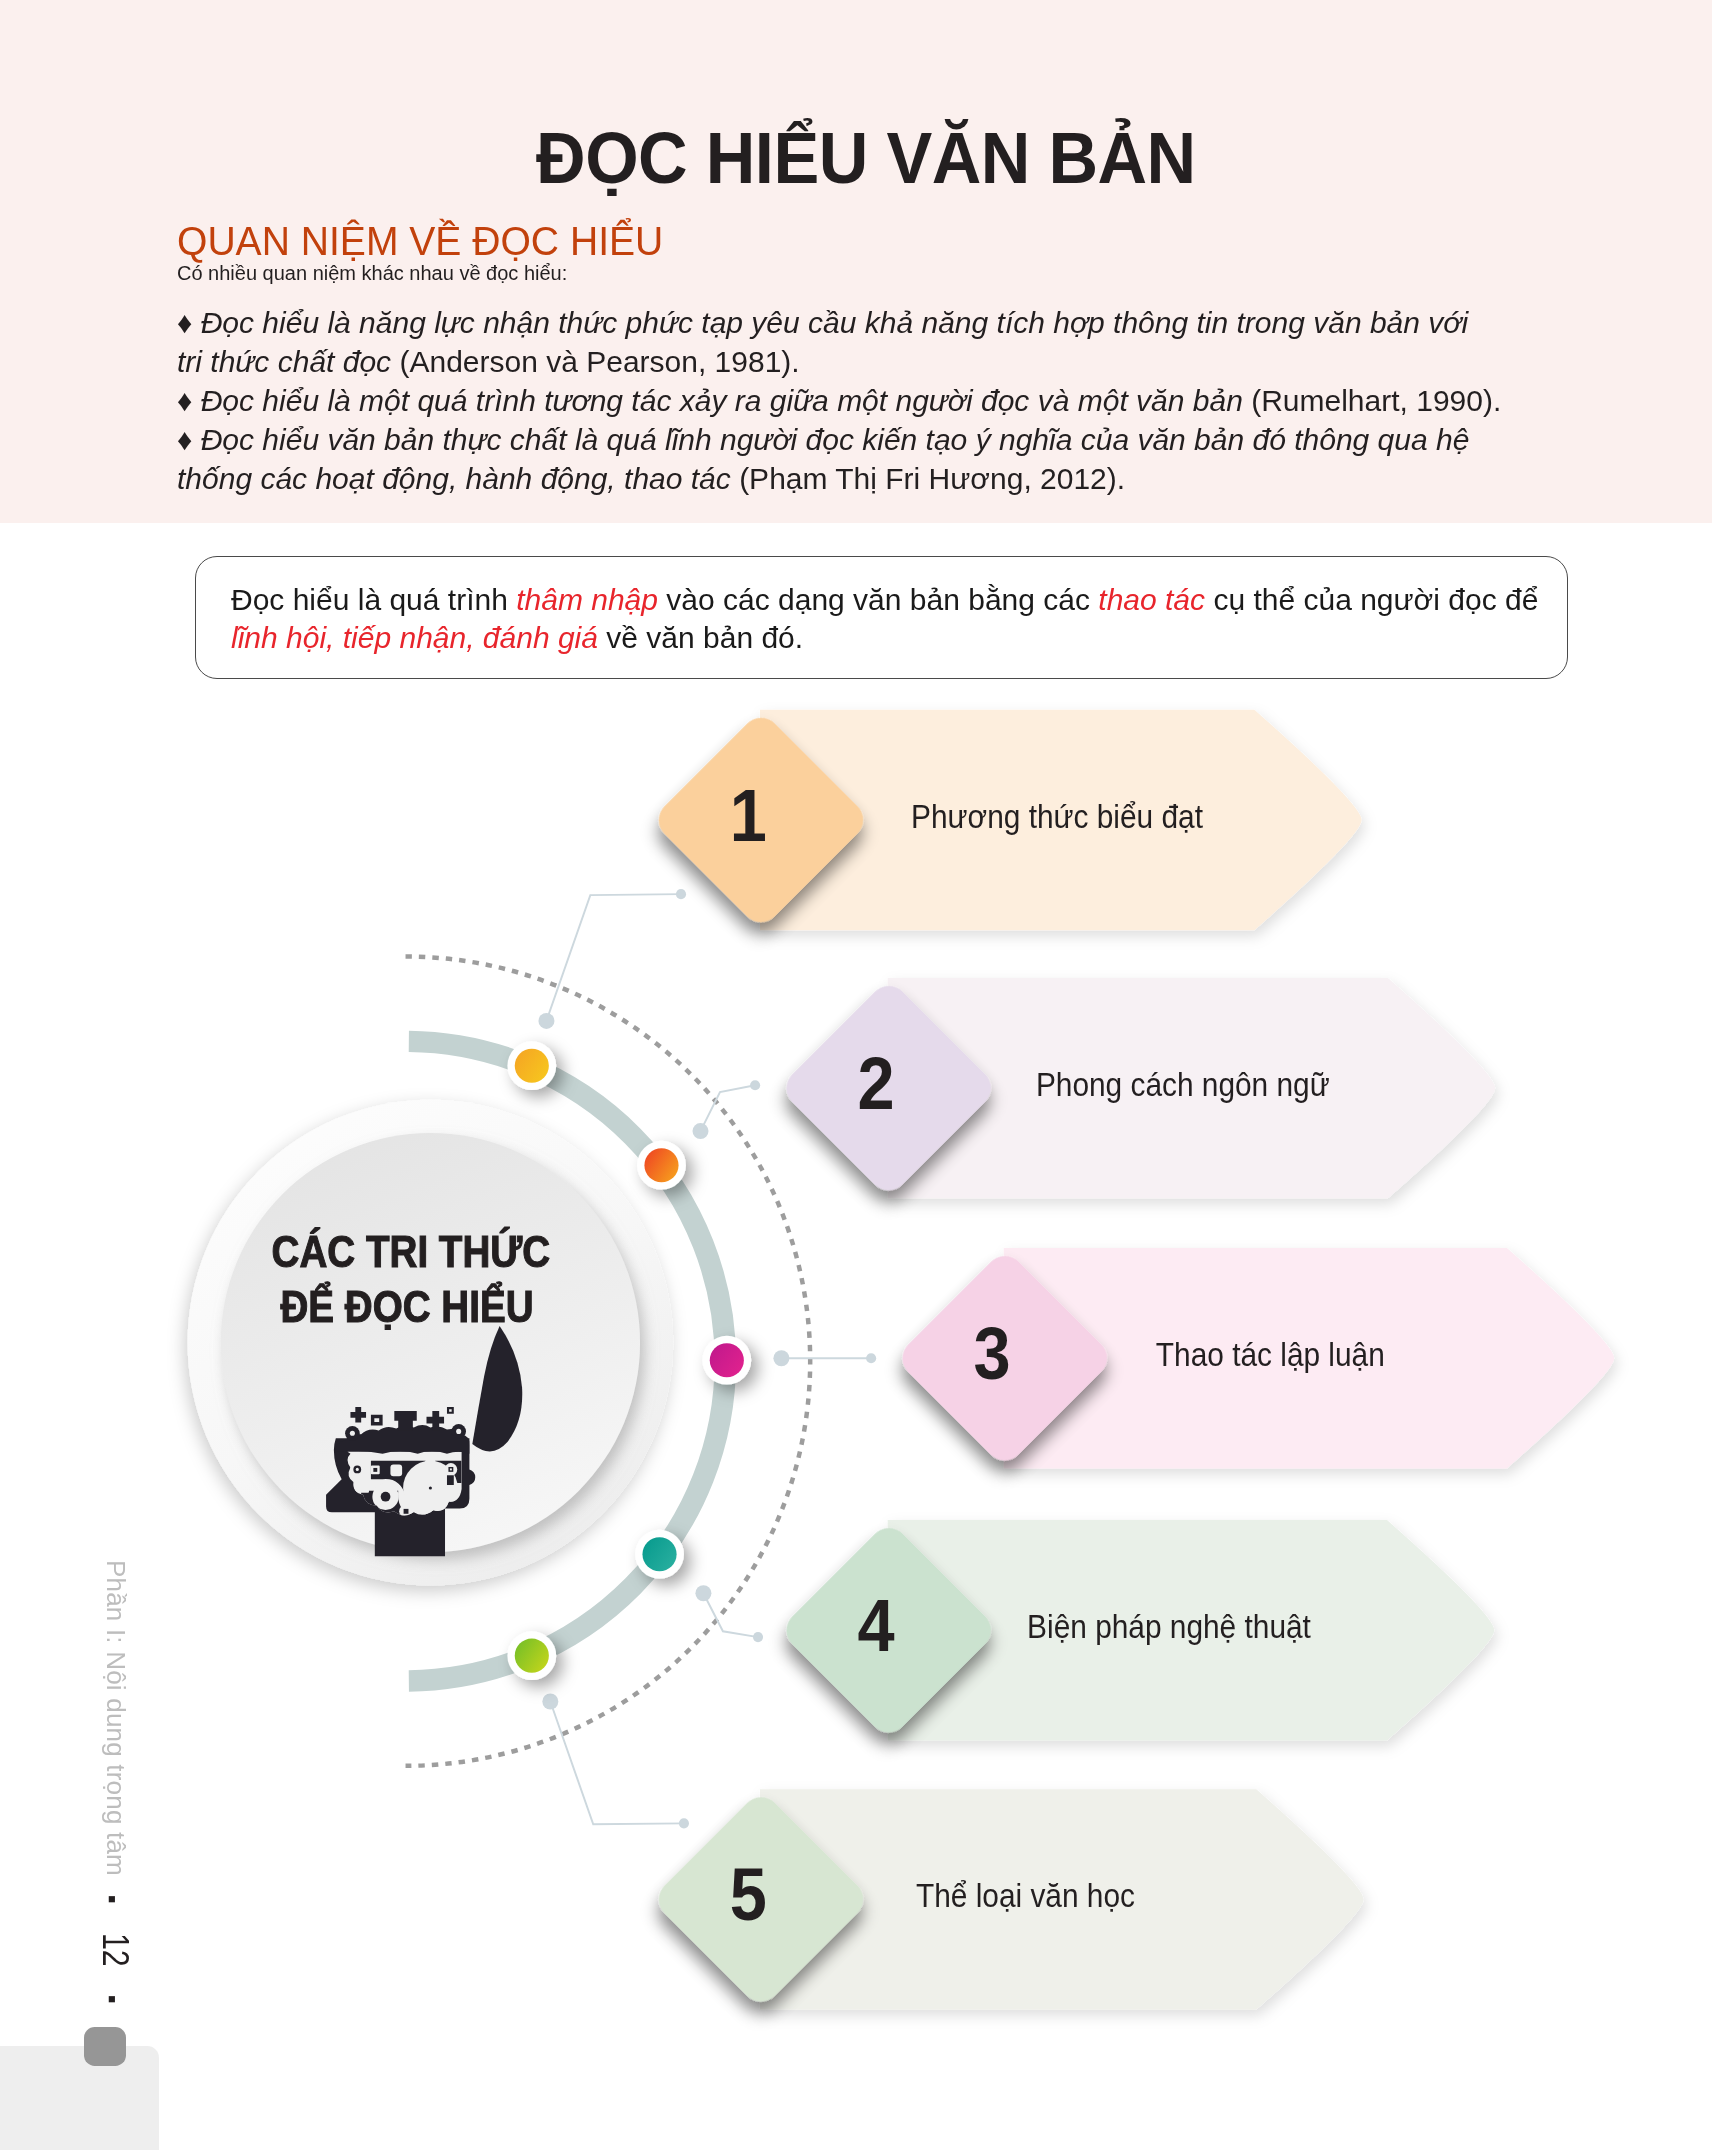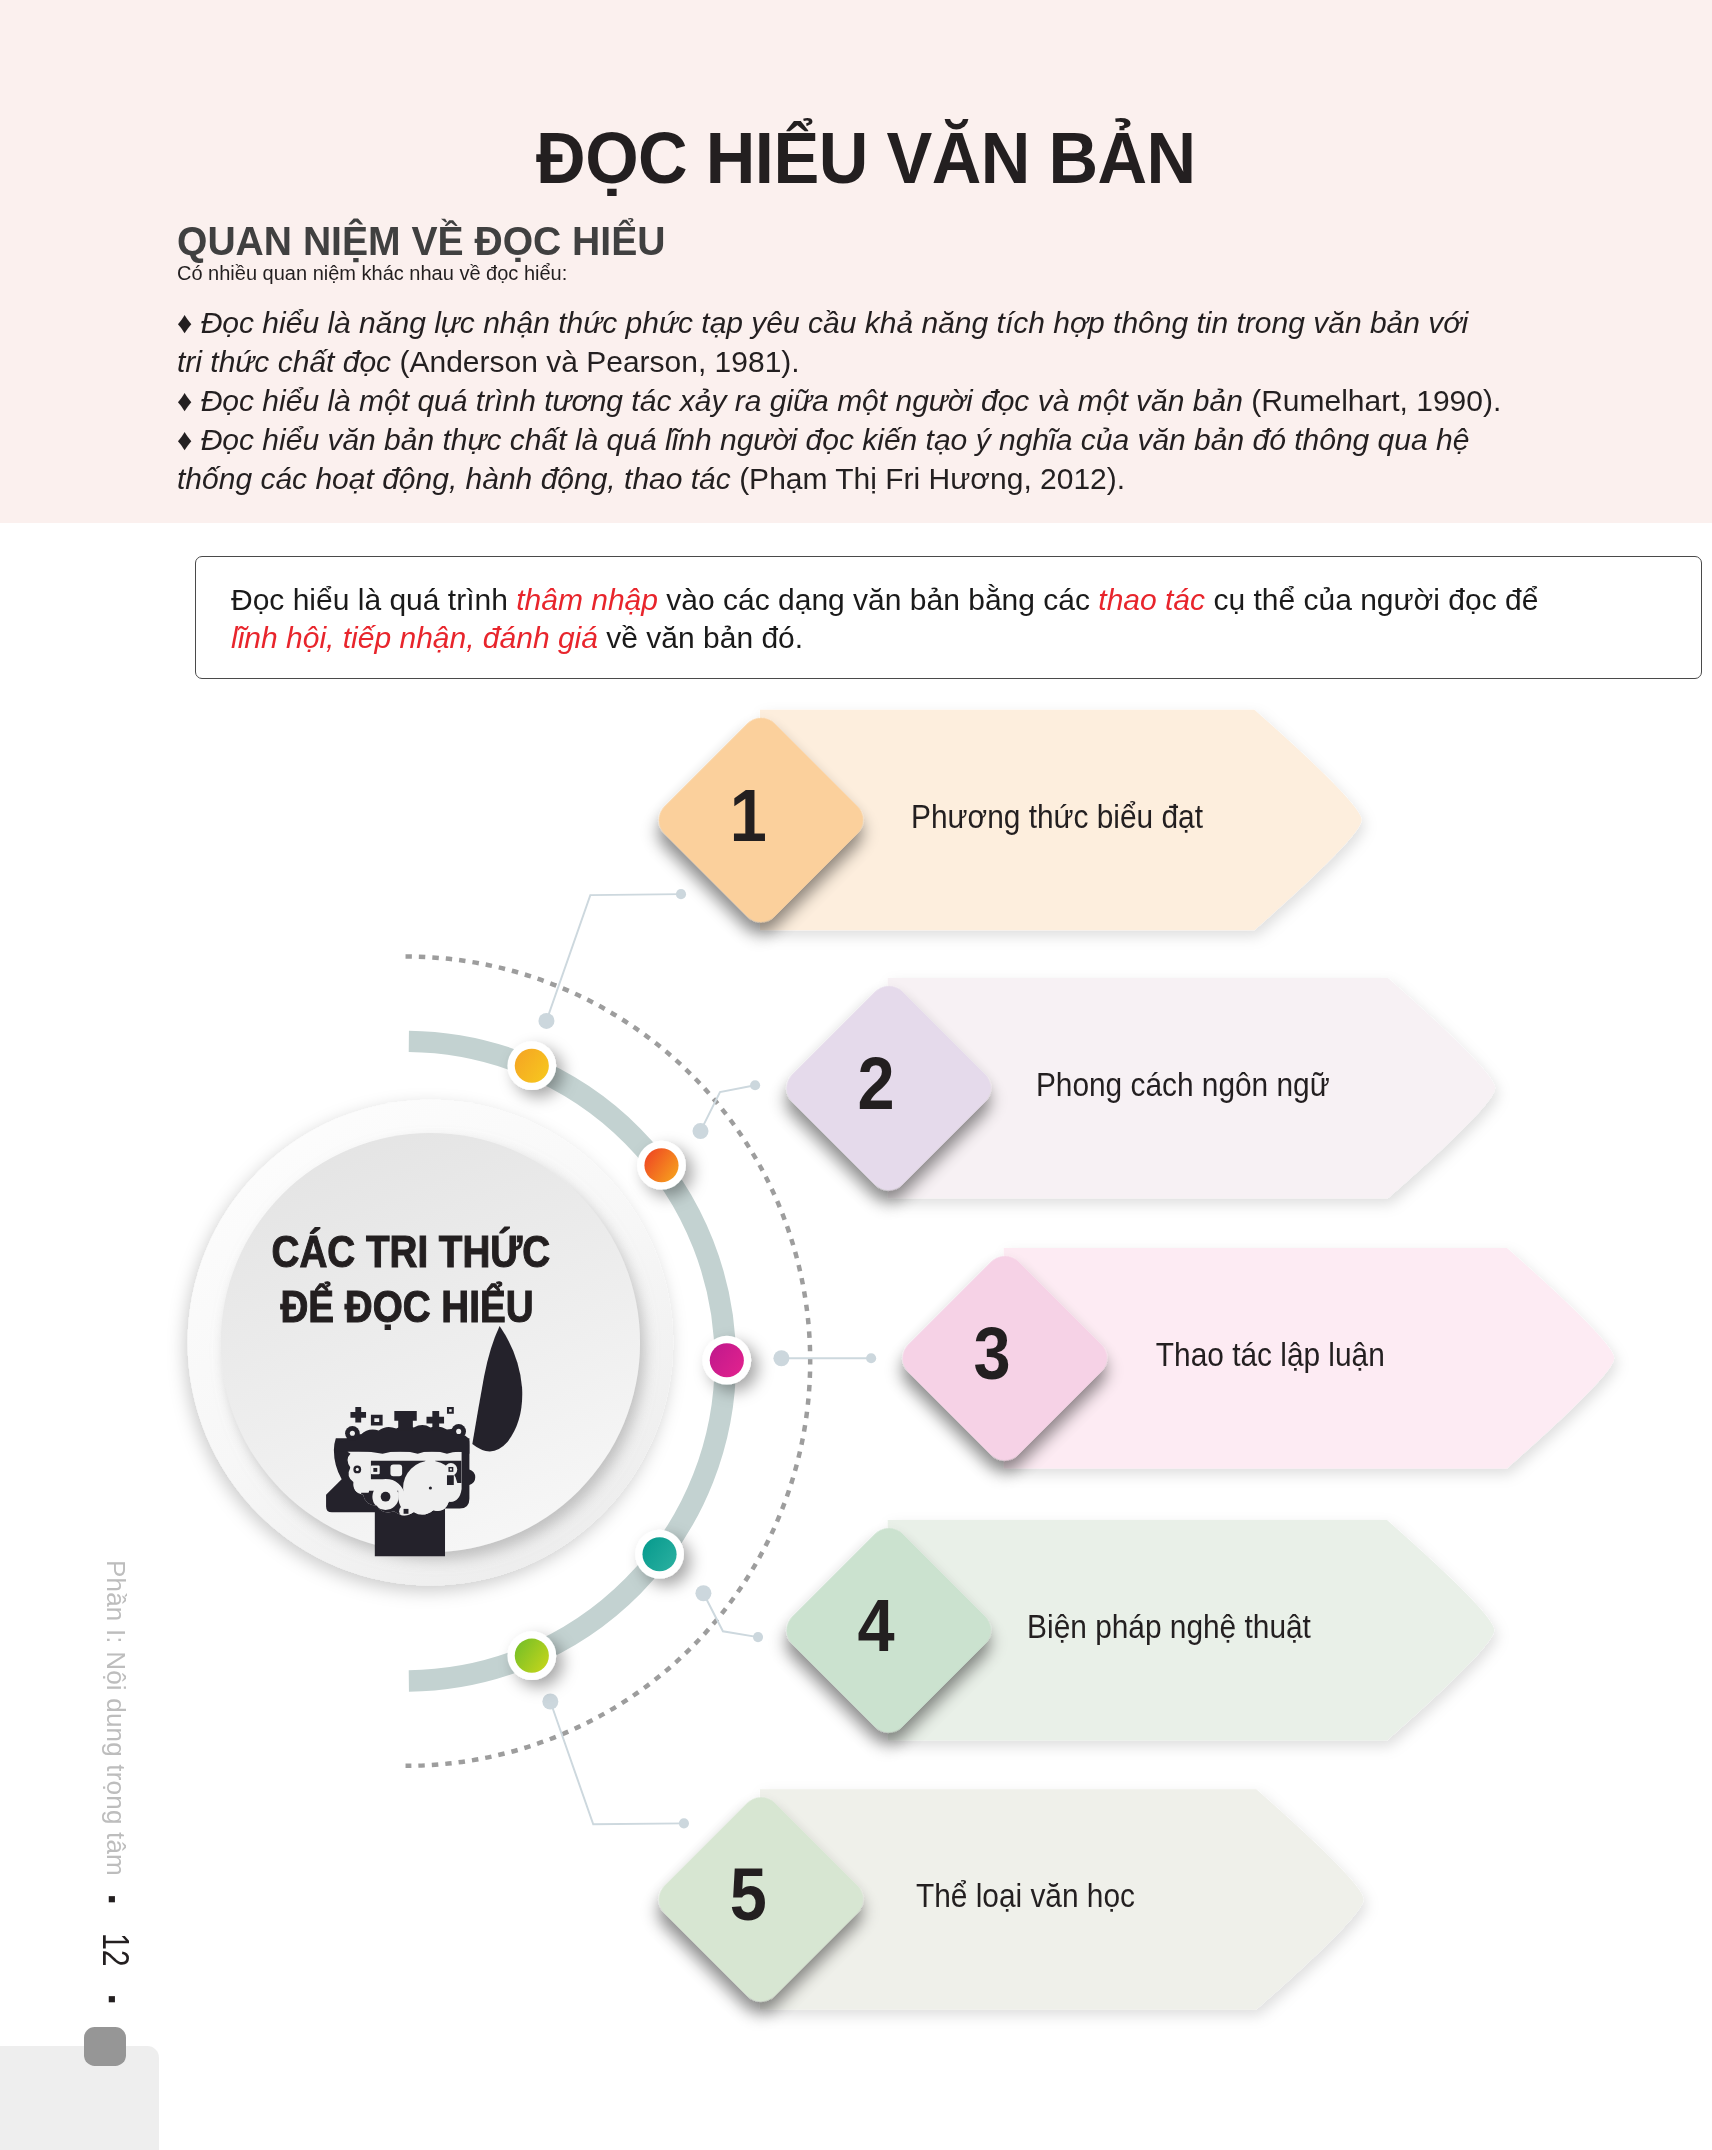--- a/index.html
+++ b/index.html
@@ -3,29 +3,29 @@
 <meta charset="utf-8">
 <style>
   html,body{margin:0;padding:0;}
   body{width:1713px;height:2150px;background:#ffffff;font-family:"Liberation Sans",sans-serif;overflow:hidden;position:relative;}
   .page{position:absolute;left:0;top:0;width:1713px;height:2150px;}
 
   
   .hero{position:absolute;left:0;top:0;width:1713px;height:523px;background:#fbf0ee;}
   .title{position:absolute;left:9.8px;top:121px;width:1713px;text-align:center;font-weight:bold;font-size:73px;letter-spacing:-0.5px;color:#231f20;line-height:1;}
   .title span{display:inline-block;transform:scaleX(0.94);transform-origin:center;}
-  .subtitle{position:absolute;left:177px;top:221px;font-weight:bold;font-size:41px;color:#404040;letter-spacing:0px;line-height:1;}
+  .subtitle{position:absolute;left:177px;top:221px;font-weight:normal;font-size:41px;color:#c2410c;letter-spacing:0px;line-height:1;}
   .subtitle span{display:inline-block;transform:scaleX(0.953);transform-origin:left center;}
   .lead{position:absolute;left:177px;top:263px;font-size:20px;color:#231f20;line-height:1;}
   .bullets{position:absolute;left:177px;top:303px;width:1560px;font-size:30px;color:#231f20;line-height:39px;}
   .bullets .bline{white-space:nowrap;}
   .bullets .it{font-style:italic;}
 
   
-  .defbox{position:absolute;left:195px;top:556px;width:1507px;height:123px;border:1.4px solid #4a4a4a;border-radius:7px;box-sizing:border-box;padding-left:29px;}
+  .defbox{position:absolute;left:195px;top:556px;width:1373px;height:123px;border:1.4px solid #4a4a4a;border-radius:22px;box-sizing:border-box;padding-left:29px;}
   .deftext{position:absolute;left:35px;top:24.4px;width:1317px;font-size:30px;line-height:38px;color:#1a1a1a;}
   .deftext .red{font-style:italic;color:#e8252c;}
 
   
   #diagram{position:absolute;left:0;top:0;width:1713px;height:2150px;}
 
   
   .sideband{position:absolute;left:0;top:2046px;width:159px;height:104px;background:#eeeeee;border-top-right-radius:11.7px;}
   .sidesq{position:absolute;left:84px;top:2027px;width:42px;height:39px;background:#969696;border-radius:10.7px;}
   .sidetxt{position:absolute;font-size:26px;color:#bdbdbd;white-space:nowrap;transform-origin:0 0;transform:rotate(90deg);letter-spacing:0.2px;}

